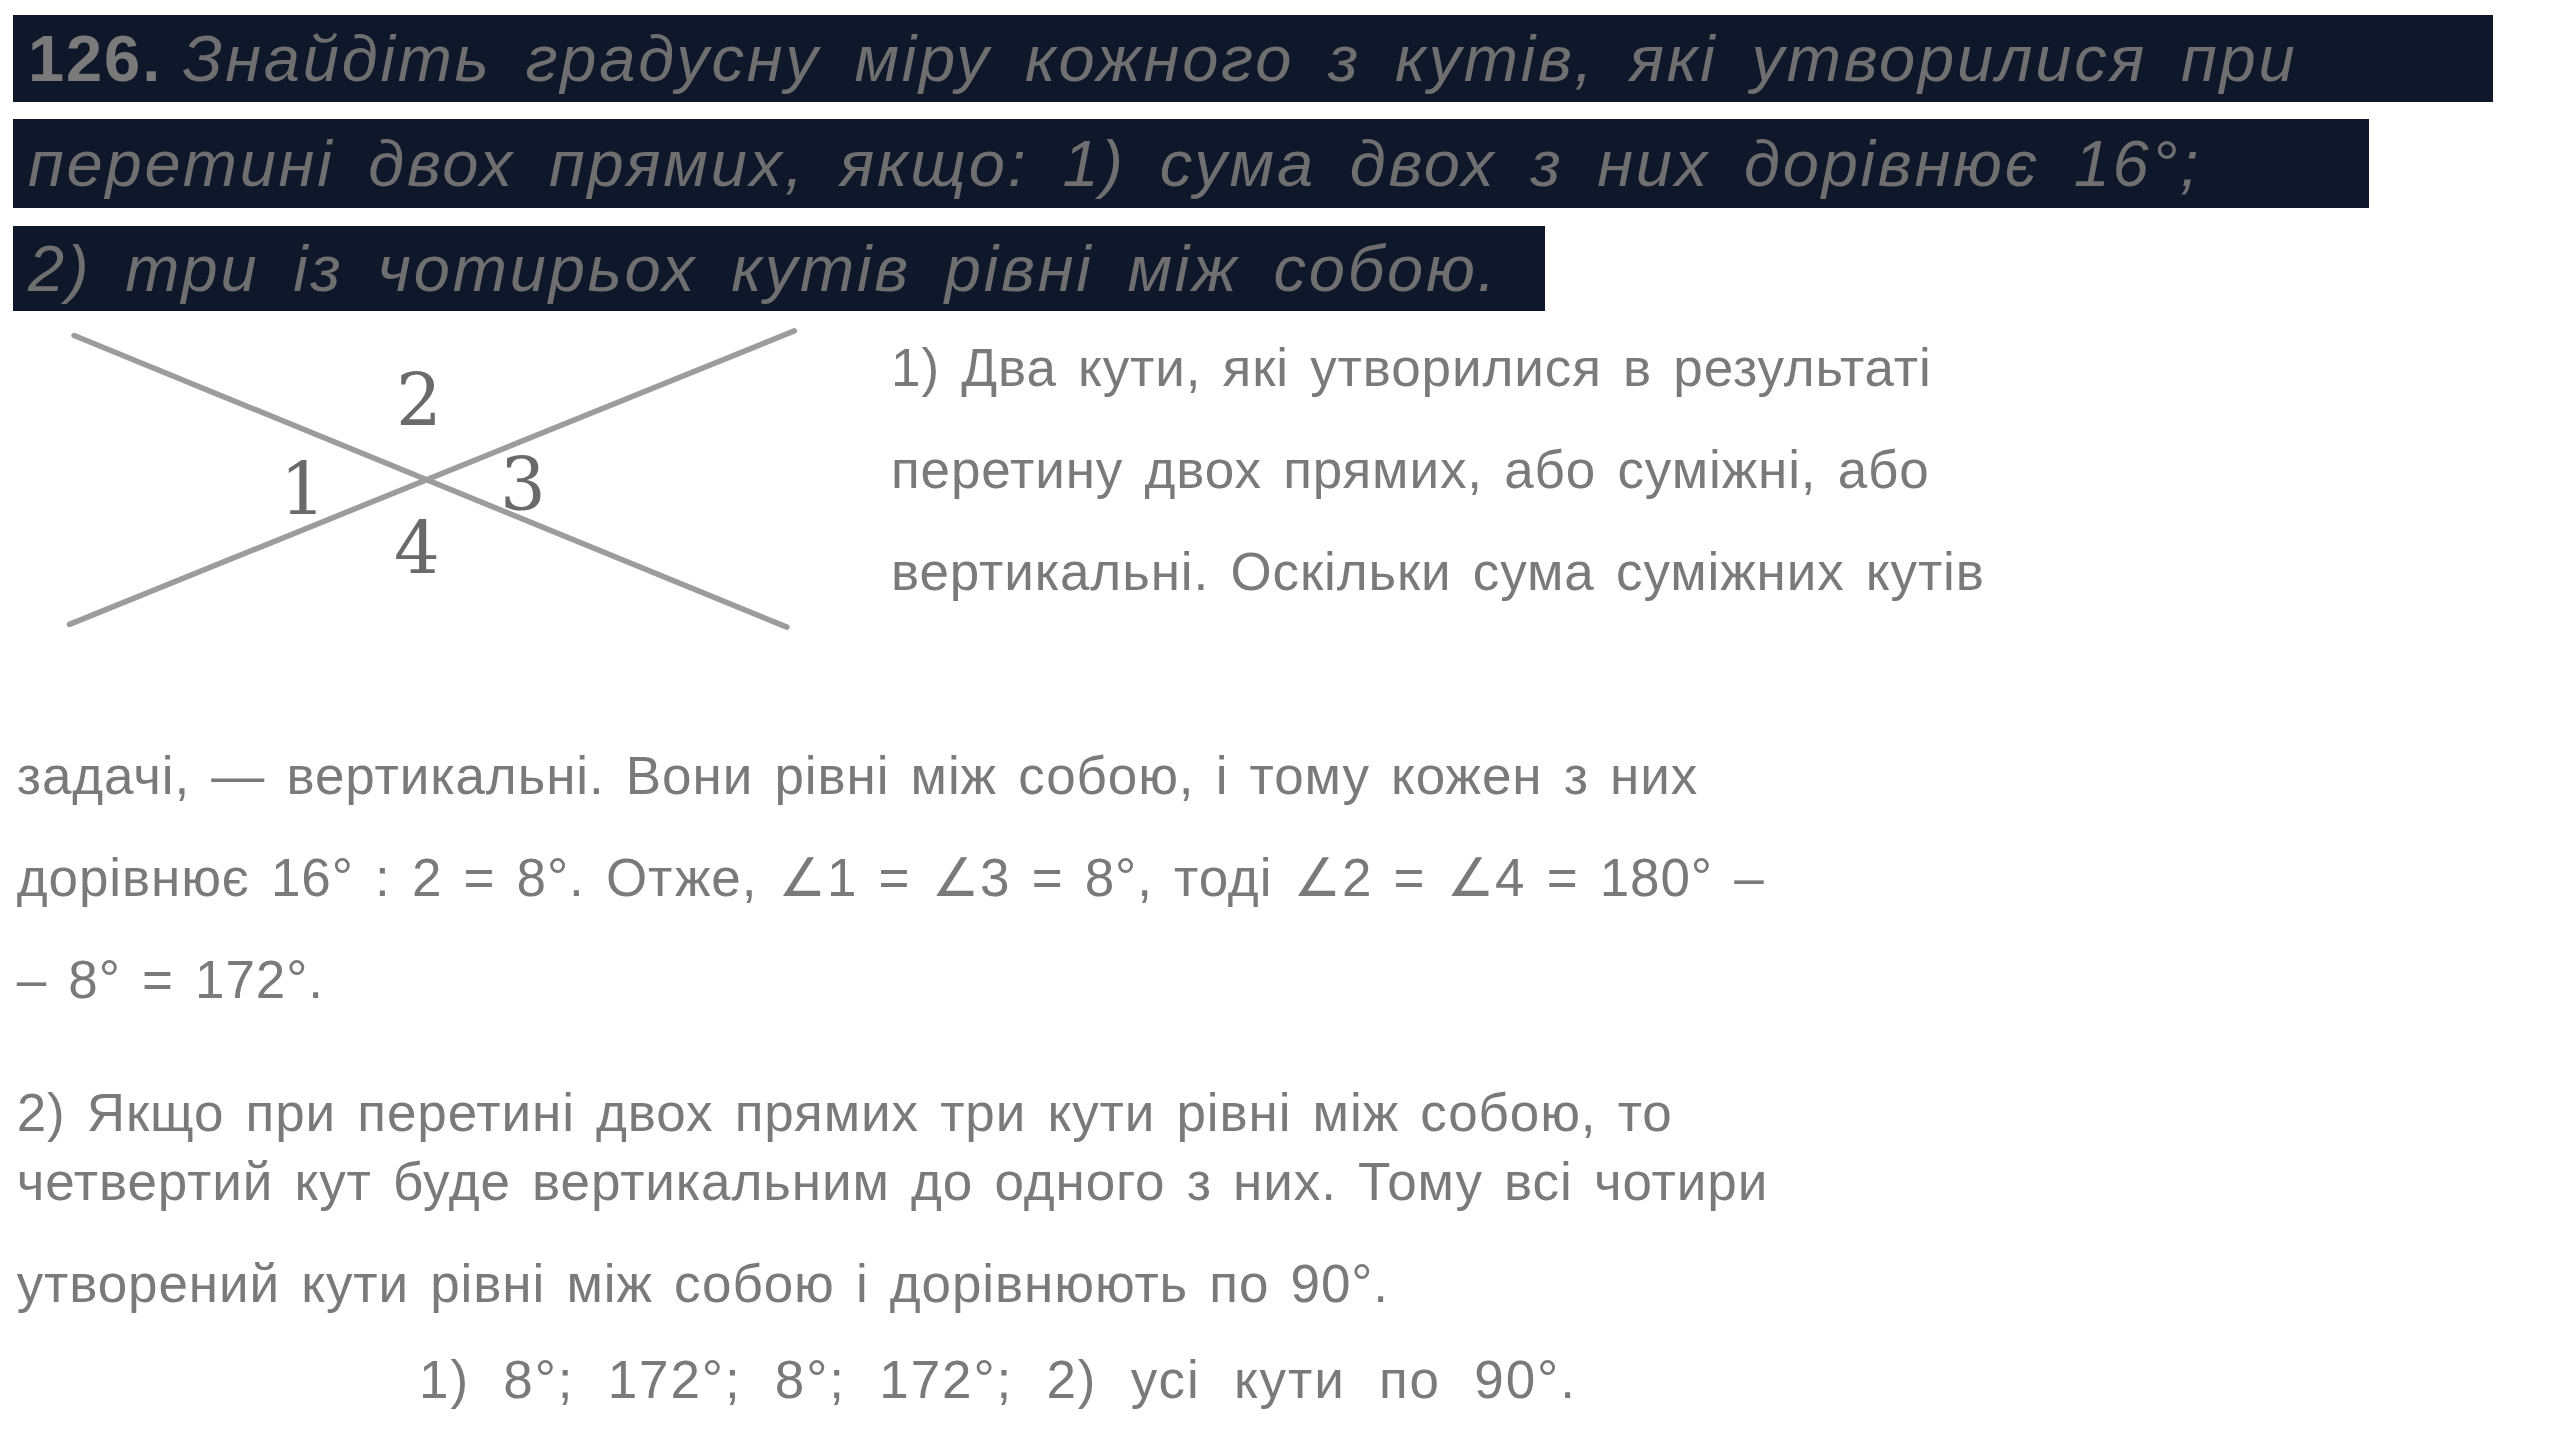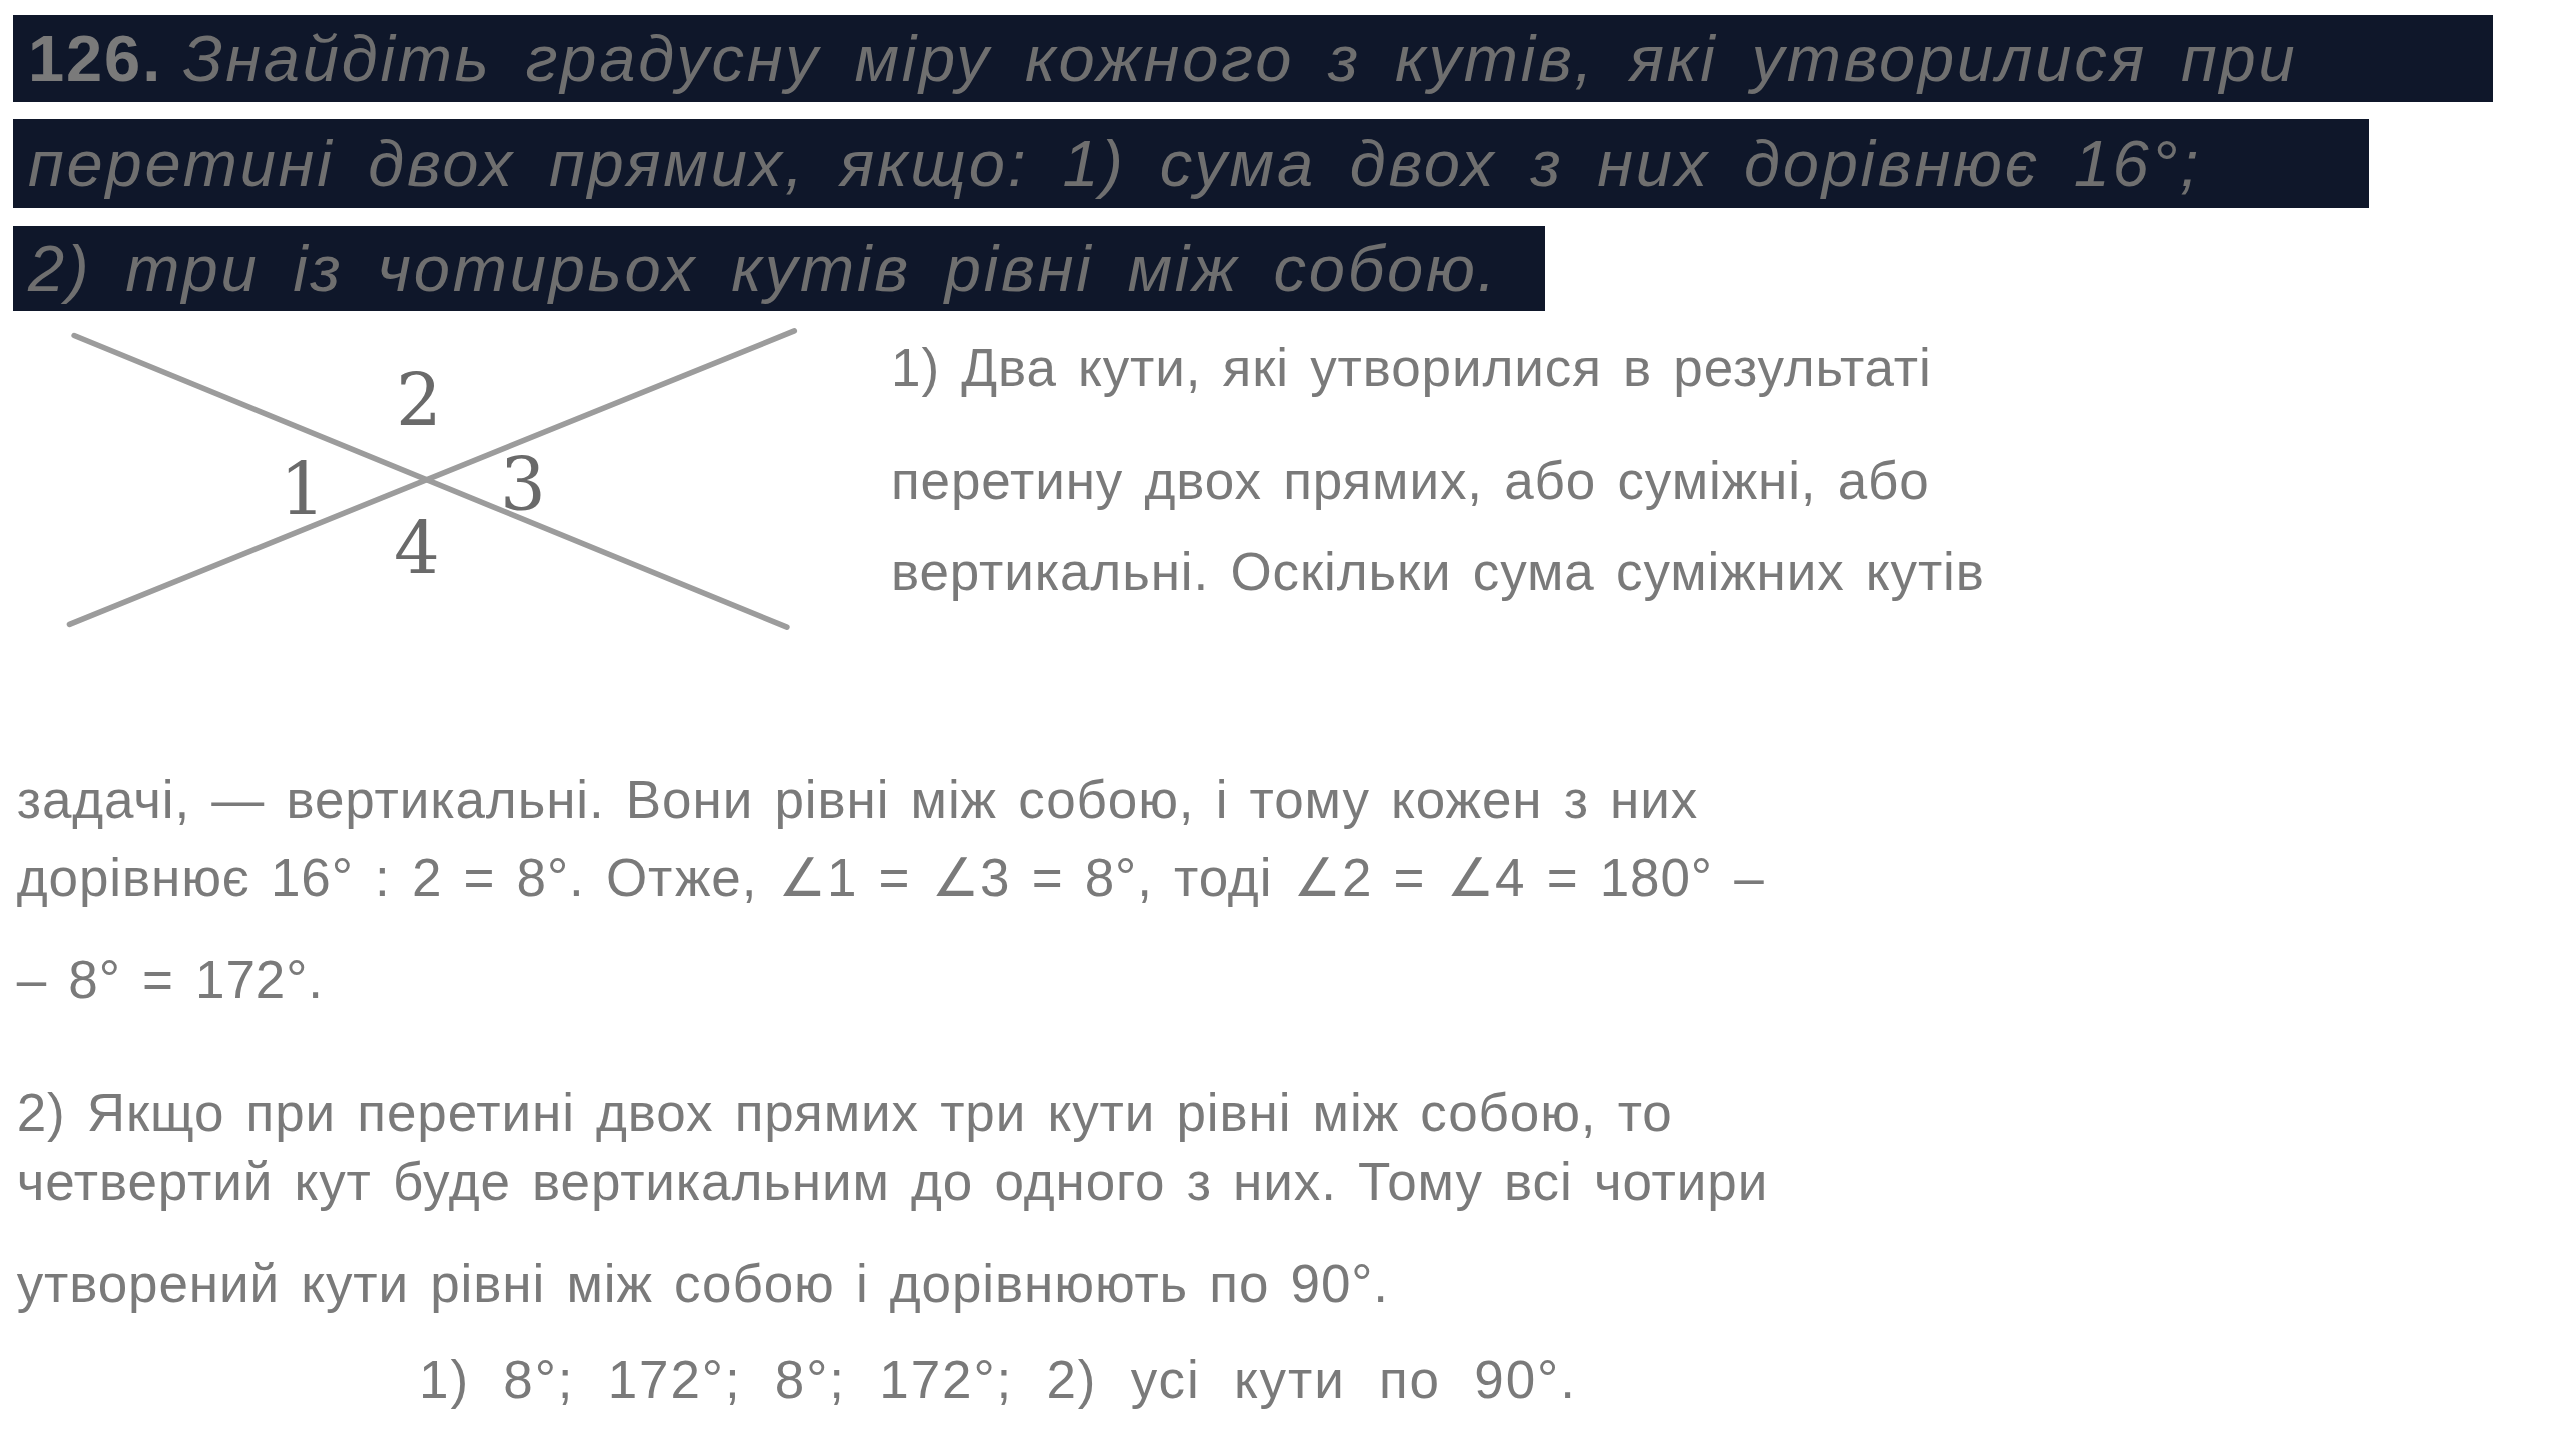--- a/index.html
+++ b/index.html
@@ -54,24 +54,24 @@
       <line class="dline" x1="30" y1="20" x2="800" y2="335"></line>
       <line class="dline" x1="25" y1="332" x2="808" y2="15"></line>
     </svg>
     <span class="dlabel" style="left:234px;top:137px;">1</span>
     <span class="dlabel" style="left:350px;top:48px;">2</span>
     <span class="dlabel" style="left:454px;top:132px;">3</span>
     <span class="dlabel" style="left:348px;top:196px;">4</span>
   </div>
 
   <div class="sline" style="left:891px;top:339px;">1) Два кути, які утворилися в результаті</div>
-  <div class="sline" style="left:891px;top:452px;text-align:right;">перетину двох прямих, або суміжні, або</div>
+  <div class="sline" style="left:891px;top:441px;text-align:right;">перетину двох прямих, або суміжні, або</div>
   <div class="sline" style="left:891px;top:543px;">вертикальні. Оскільки сума суміжних кутів</div>
 
-  <div class="sline" style="left:16.7px;top:747px;margin-top:24px;">задачі, — вертикальні. Вони рівні між собою, і тому кожен з них</div>
+  <div class="sline" style="left:16.7px;top:747px;">задачі, — вертикальні. Вони рівні між собою, і тому кожен з них</div>
   <div class="sline" style="left:16.7px;top:849px;">дорівнює 16° : 2 = 8°. Отже, ∠1 = ∠3 = 8°, тоді ∠2 = ∠4 = 180° –</div>
   <div class="sline" style="left:16.7px;top:951px;">– 8° = 172°.</div>
   <div class="sline" style="left:16.7px;top:1051px;margin-top:33px;">2) Якщо при перетині двох прямих три кути рівні між собою, то</div>
   <div class="sline" style="left:16.7px;top:1153px;">четвертий кут буде вертикальним до одного з них. Тому всі чотири</div>
   <div class="sline" style="left:16.7px;top:1255px;">утворений кути рівні між собою і дорівнюють по 90°.</div>
 
   <div class="sline answer" style="left:419px;top:1351px;">1) 8°; 172°; 8°; 172°; 2) усі кути по 90°.</div>
 
 </div>
 

